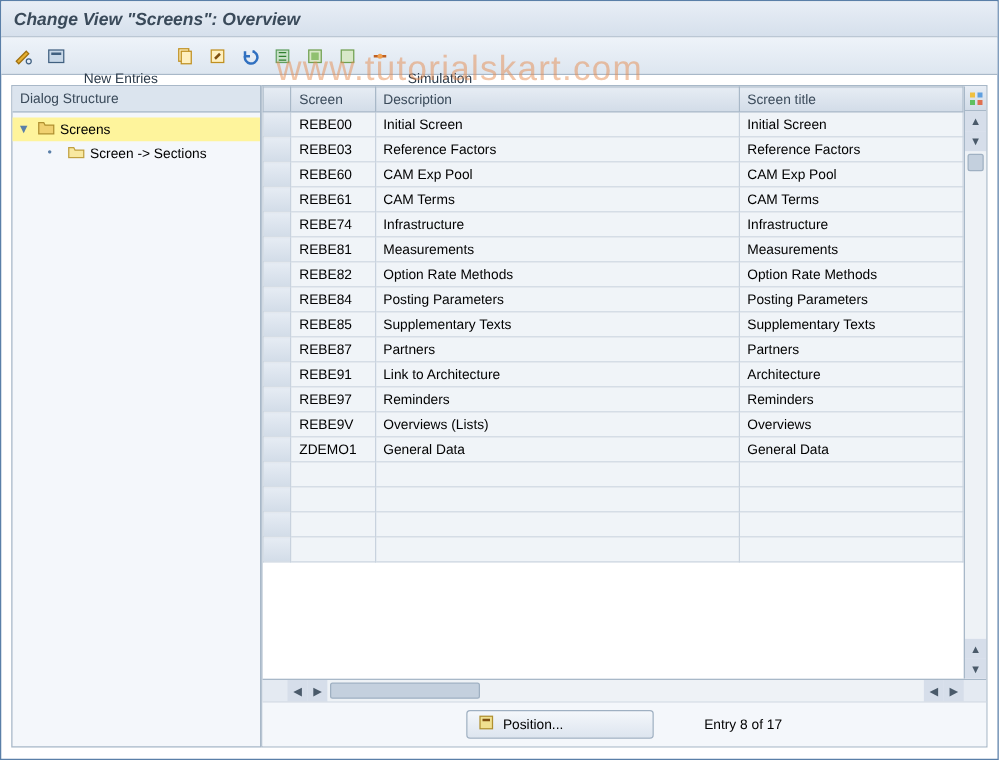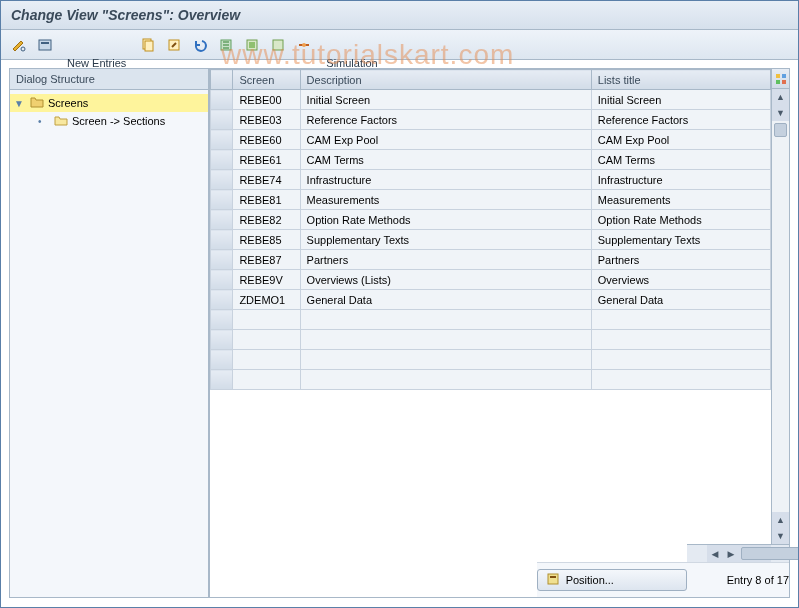--- a/index.html
+++ b/index.html
@@ -75,21 +75,20 @@
     }
     .tree-row.selected { background: #fef49c; }
     .tree-row.child { padding-left: 28px; }
     .tree-toggle { width: 12px; color: #5a7fa8; font-size: 10px; }
     .folder-icon { margin: 0 4px; }
     .grid-panel {
       flex: 1;
       display: flex;
       flex-direction: column;
       border: 1px solid #a8b8c8;
-      align-items: flex-end;
     }
     .grid-wrap {
       flex: 1;
       display: flex;
       overflow: hidden;
     }
     .grid-table {
       border-collapse: collapse;
       width: 100%;
       table-layout: fixed;
@@ -299,21 +298,21 @@
   <div class="grid-panel">
     <div class="grid-wrap">
       <div class="grid-body-wrap">
         <div class="table-container">
         <table class="grid-table">
           <thead>
             <tr>
               <th class="rowsel" style="width:20px"></th>
               <th class="col-screen">Screen</th>
               <th class="col-desc">Description</th>
-              <th class="col-title">Lists title</th>
+              <th class="col-title">Screen title</th>
             </tr>
           </thead>
           <tbody id="grid-body">
                 <tr>
                   <td class="rowsel"></td>
                   <td>REBE00</td>
                   <td>Initial Screen</td>
                   <td>Initial Screen</td>
                 </tr>
                 <tr>
@@ -347,29 +346,47 @@
                   <td>Measurements</td>
                 </tr>
                 <tr>
                   <td class="rowsel"></td>
                   <td>REBE82</td>
                   <td>Option Rate Methods</td>
                   <td>Option Rate Methods</td>
                 </tr>
                 <tr>
                   <td class="rowsel"></td>
+                  <td>REBE84</td>
+                  <td>Posting Parameters</td>
+                  <td>Posting Parameters</td>
+                </tr>
+                <tr>
+                  <td class="rowsel"></td>
                   <td>REBE85</td>
                   <td>Supplementary Texts</td>
                   <td>Supplementary Texts</td>
                 </tr>
                 <tr>
                   <td class="rowsel"></td>
                   <td>REBE87</td>
                   <td>Partners</td>
                   <td>Partners</td>
+                </tr>
+                <tr>
+                  <td class="rowsel"></td>
+                  <td>REBE91</td>
+                  <td>Link to Architecture</td>
+                  <td>Architecture</td>
+                </tr>
+                <tr>
+                  <td class="rowsel"></td>
+                  <td>REBE97</td>
+                  <td>Reminders</td>
+                  <td>Reminders</td>
                 </tr>
                 <tr>
                   <td class="rowsel"></td>
                   <td>REBE9V</td>
                   <td>Overviews (Lists)</td>
                   <td>Overviews</td>
                 </tr>
                 <tr>
                   <td class="rowsel"></td>
                   <td>ZDEMO1</td>

